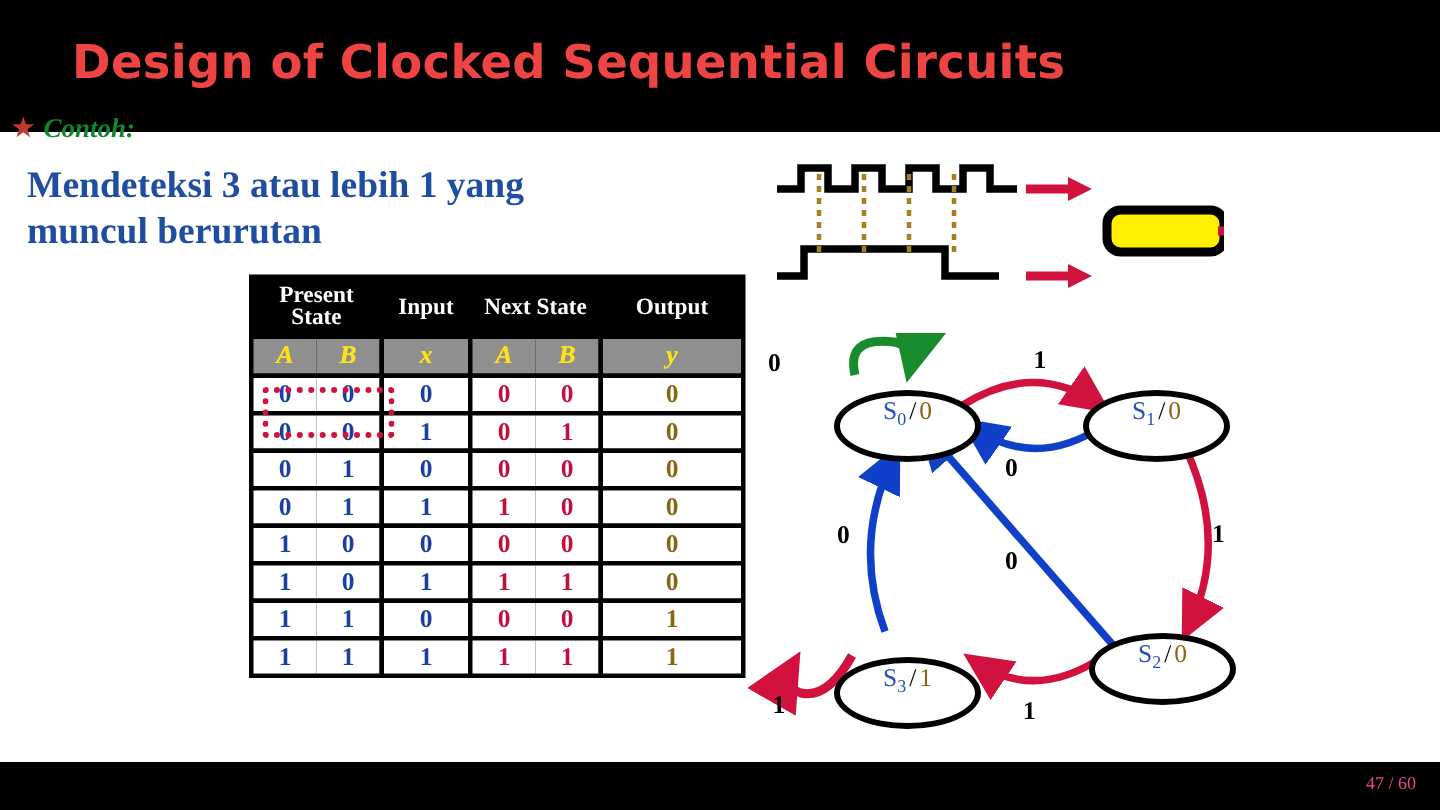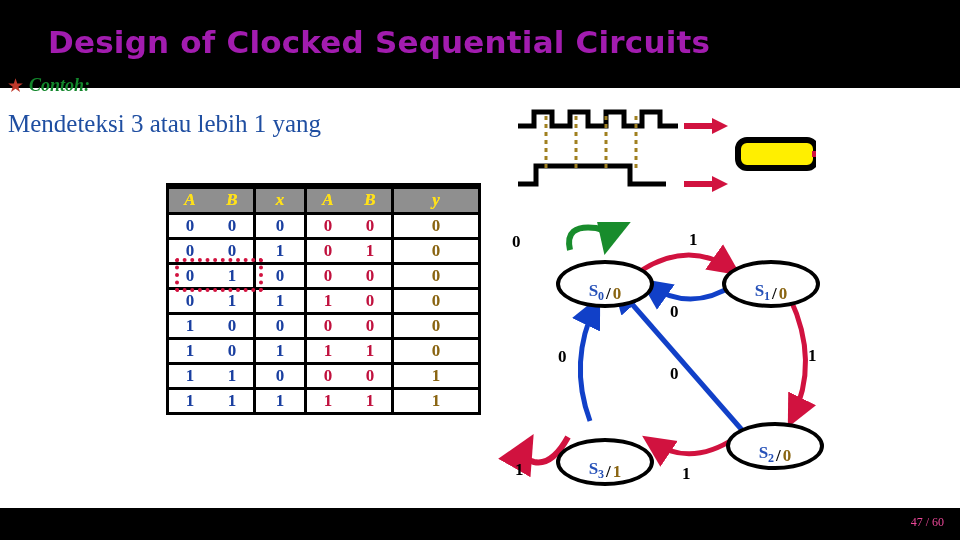--- a/index.html
+++ b/index.html
@@ -10,38 +10,38 @@
   .slide{position:absolute;left:0;top:0;width:960px;height:540px;}
 
   
   .header-bar{
     position:absolute;left:0;top:0;width:960px;height:88px;background:#000000;
   }
   .slide-title{
     position:absolute;left:48px;top:24px;width:890px;
     font-family:"DejaVu Sans", sans-serif;
     font-weight:bold;font-size:31px;letter-spacing:.2px;
-    color:#a21caf;white-space:nowrap;
+    color:#ef4444;white-space:nowrap;
   }
 
   
   .bullet-row{position:absolute;left:6px;top:72px;display:flex;align-items:flex-start;}
   .star-icon{
     display:inline-block;width:19px;height:19px;margin-top:4px;margin-right:4px;
     color:#c0392b;font-size:19px;line-height:19px;text-align:center;
   }
   .contoh{
     font-family:"Liberation Serif", serif;
     font-style:italic;font-weight:bold;font-size:18px;color:#12862b;
     line-height:26px;
   }
   .desc{
-    position:absolute;left:8px;top:108px;width:400px;
+    position:absolute;left:18px;top:108px;width:400px;
     font-family:"Liberation Serif", serif;
-    font-weight:normal;font-size:25px;color:#1f4ea1;line-height:31px;
+    font-weight:bold;font-size:25px;color:#1f4ea1;line-height:31px;
   }
 
   
   .tbl-wrap{position:absolute;left:166px;top:183px;}
   table.truth{border-collapse:separate;border-spacing:0;background:#000;}
   table.truth td{
     background:#ffffff;text-align:center;vertical-align:middle;
     font-family:"Liberation Serif", serif;font-weight:bold;
     border:0;
   }
@@ -73,22 +73,22 @@
 
   
   .wave{position:absolute;left:516px;top:98px;width:300px;height:100px;}
 
   
   .diagram{position:absolute;left:490px;top:222px;width:470px;height:285px;}
   .node{
     position:absolute;
     border:4px solid #000;border-radius:50%;
     background:#ffffff;
-    display:flex;align-items:flex-end;justify-content:center;
-    font-family:"Liberation Serif", serif;font-weight:bold;font-size:17px;
+    display:flex;align-items:flex-start;justify-content:center;
+    font-family:"Liberation Serif", serif;font-weight:normal;font-size:17px;
     white-space:nowrap;
   }
   .node .sname{color:#2550b8;}
   .node .sname sub{font-size:12px;}
   .node .slash{color:#000;padding:0 2px;}
   .node .sout{color:#8a6512;}
   .elabel{
     position:absolute;font-family:"Liberation Serif", serif;
     font-weight:bold;font-size:17px;color:#000;
   }
@@ -109,26 +109,36 @@
 
   <div class="header-bar"></div>
   <div class="slide-title">Design of Clocked Sequential Circuits</div>
 
   <div class="bullet-row">
     <span class="star-icon">★</span>
     <span class="contoh">Contoh:</span>
   </div>
   <div class="desc">
     <div>Mendeteksi 3 atau lebih 1 yang</div>
+    <div>muncul berurutan</div>
   </div>
 
   <div class="tbl-wrap">
     <div class="outer-pad">
       <table class="truth">
         <tbody>
+          <tr class="hdr">
+            <td colspan="2">Present State</td>
+            <td class="colsep"></td>
+            <td class="w-x">Input</td>
+            <td class="colsep"></td>
+            <td colspan="2">Next State</td>
+            <td class="colsep"></td>
+            <td class="w-y">Output</td>
+          </tr>
           <tr class="rowsep">
             <td colspan="9"></td>
           </tr>
           <tr class="vars">
             <td class="w-ab">A</td>
             <td class="w-ab">B</td>
             <td class="colsep"></td>
             <td class="w-x">x</td>
             <td class="colsep"></td>
             <td class="w-ab">A</td>

